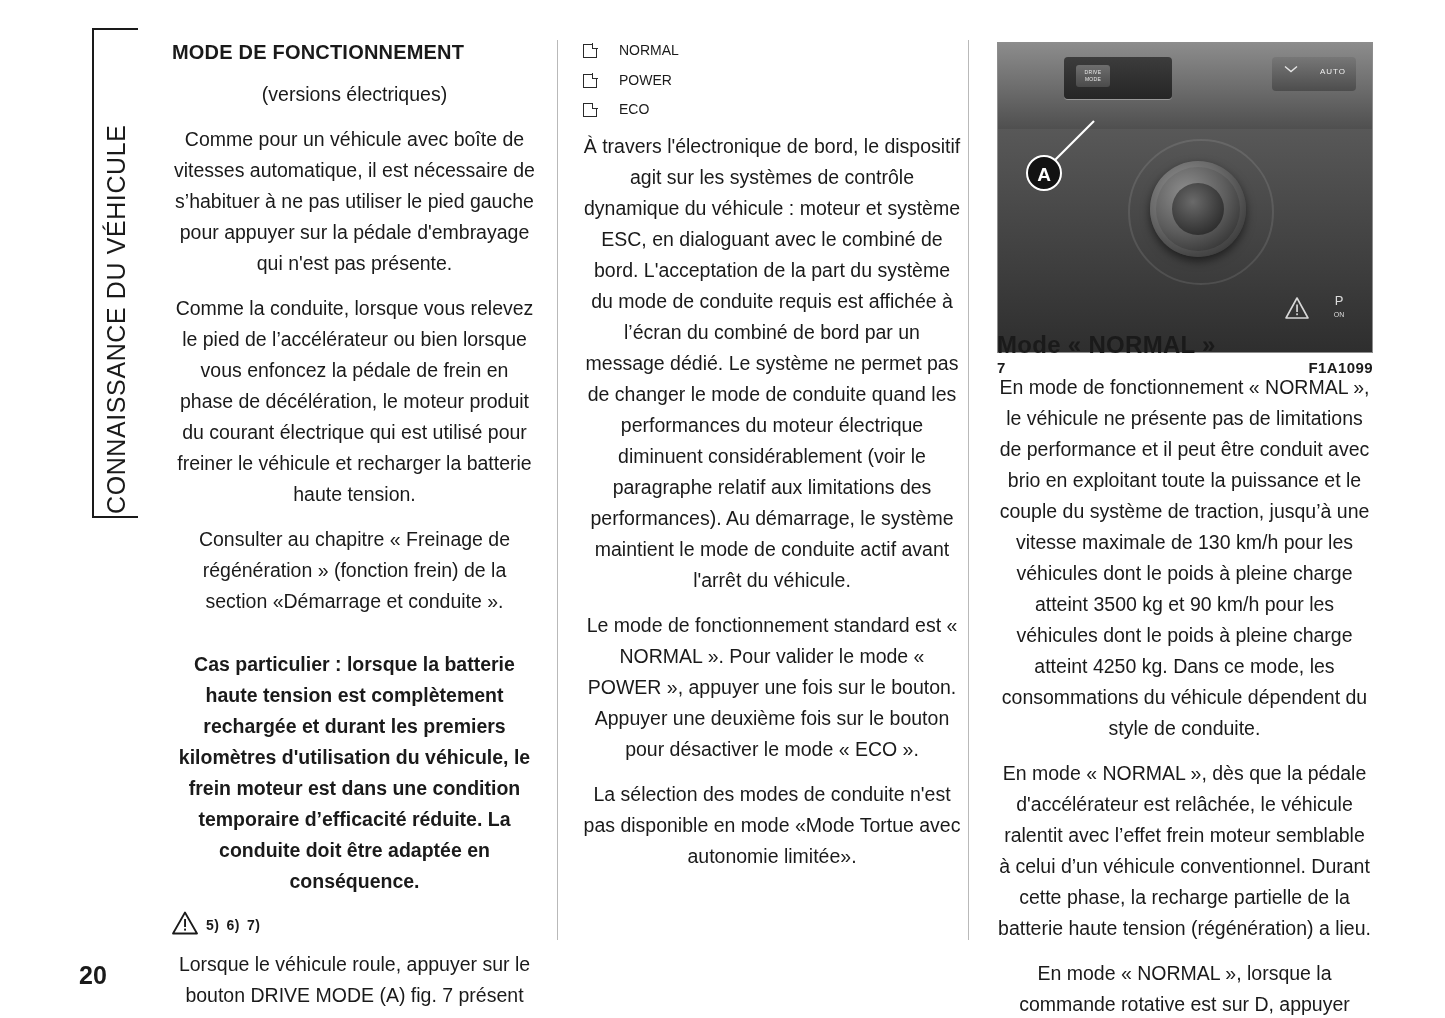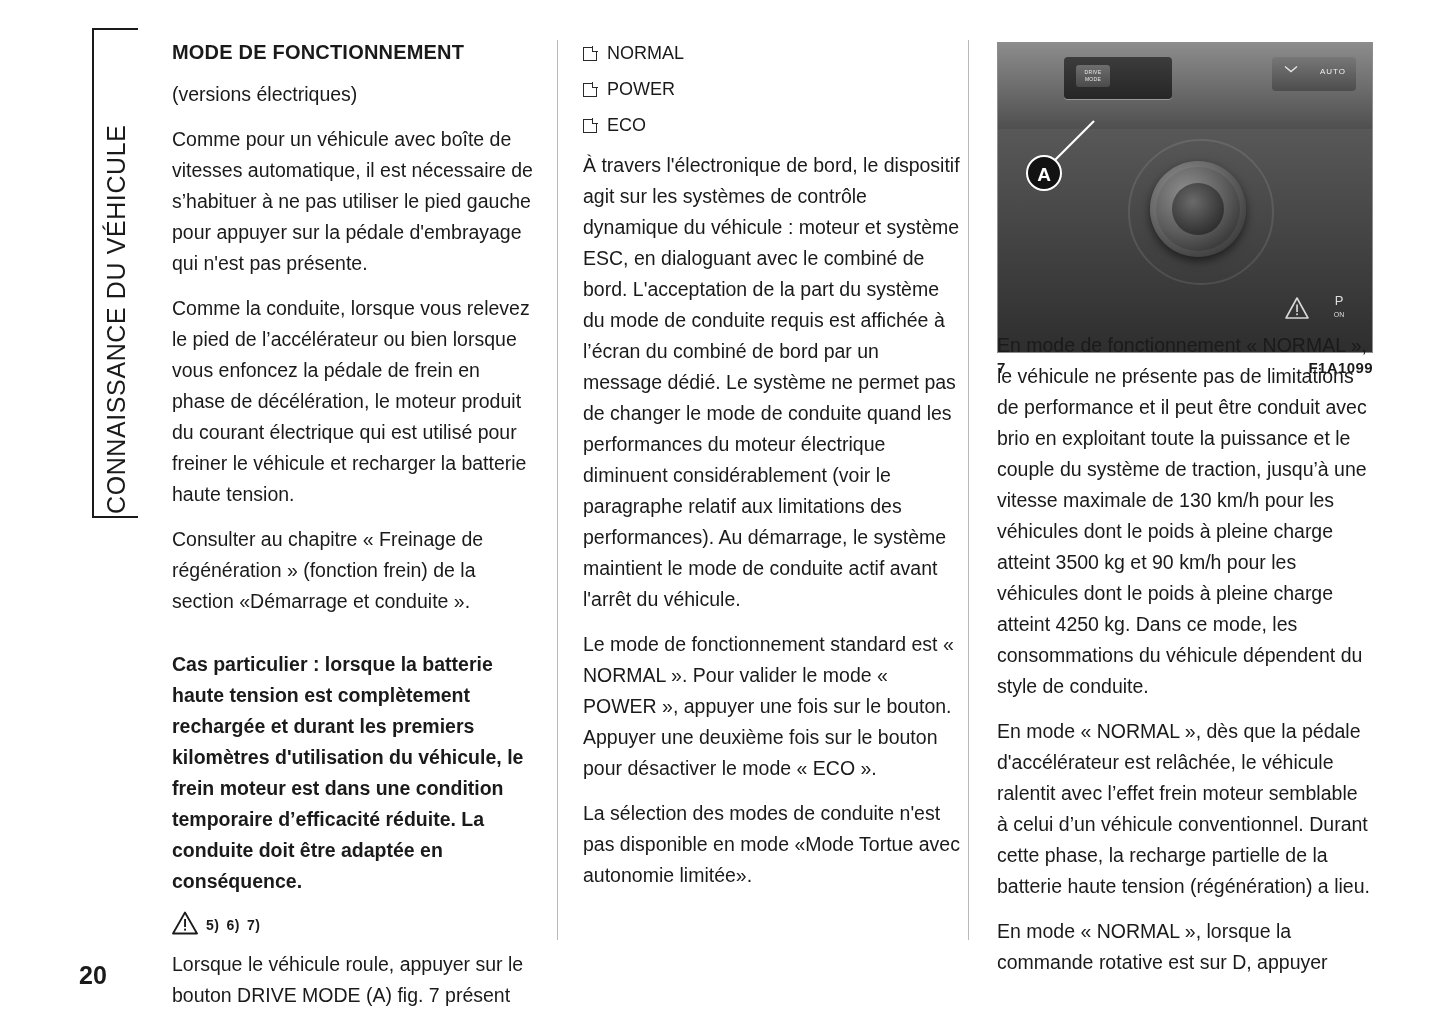--- a/index.html
+++ b/index.html
@@ -78,40 +78,40 @@
     font-size: 24px;
     font-weight: bold;
     line-height: 1.25;
     margin: 18px 0 12px 0;
     letter-spacing: 0.3px;
   }
   p.para {
     font-size: 19.5px;
     line-height: 1.59;
     margin: 0 0 14px 0;
-    text-align: left;
+    text-align: center;
   }
   p.bold {
     font-weight: bold;
     margin-top: 32px;
   }
 
   
   ul.modes {
     list-style: none;
     margin: 0 0 10px 0;
     padding: 0;
   }
   ul.modes li {
-    font-size: 18px;
+    font-size: 14px;
     line-height: 1.55;
     margin: 0 0 8px 0;
     display: flex;
     align-items: center;
-    gap: 10px;
+    gap: 22px;
   }
   .sq {
     display: inline-block;
     width: 12px;
     height: 12px;
     border: 1.6px solid #2a2a2a;
     position: relative;
     flex: 0 0 auto;
   }
   .sq:after {
@@ -376,19 +376,20 @@
       </svg>
       <div class="callout-badge">A</div>
     </div>
     <div class="fig-caption">
       <span>7</span>
       <span>F1A1099</span>
     </div>
   </div>
 
   <div class="col col-3" style="top: 330px;">
+    <h2 class="sub-title" style="margin-top:0;">Mode « NORMAL »</h2>
     <p class="para">En mode de fonctionnement « NORMAL », le véhicule ne présente pas de limitations de performance et il peut être conduit avec brio en exploitant toute la puissance et le couple du système de traction, jusqu’à une vitesse maximale de 130 km/h pour les véhicules dont le poids à pleine charge atteint 3500 kg et 90 km/h pour les véhicules dont le poids à pleine charge atteint 4250 kg. Dans ce mode, les consommations du véhicule dépendent du style de conduite.</p>
     <p class="para">En mode « NORMAL », dès que la pédale d'accélérateur est relâchée, le véhicule ralentit avec l’effet frein moteur semblable à celui d’un véhicule conventionnel. Durant cette phase, la recharge partielle de la batterie haute tension (régénération) a lieu.</p>
     <p class="para">En mode « NORMAL », lorsque la commande rotative est sur D, appuyer</p>
   </div>
 
   <div class="page-number">20</div>
 </div>
 
 </body></html>

